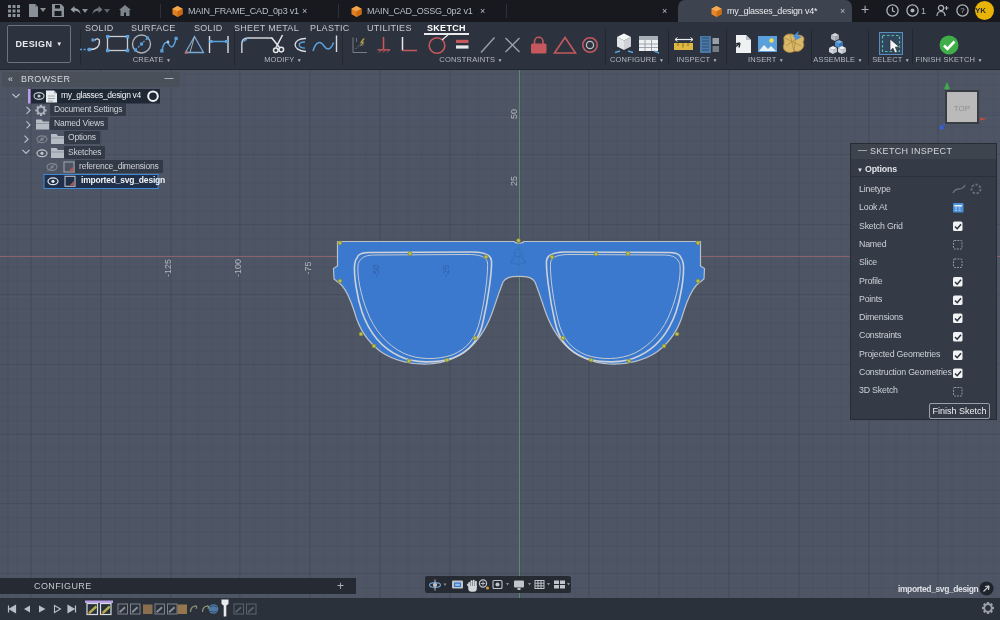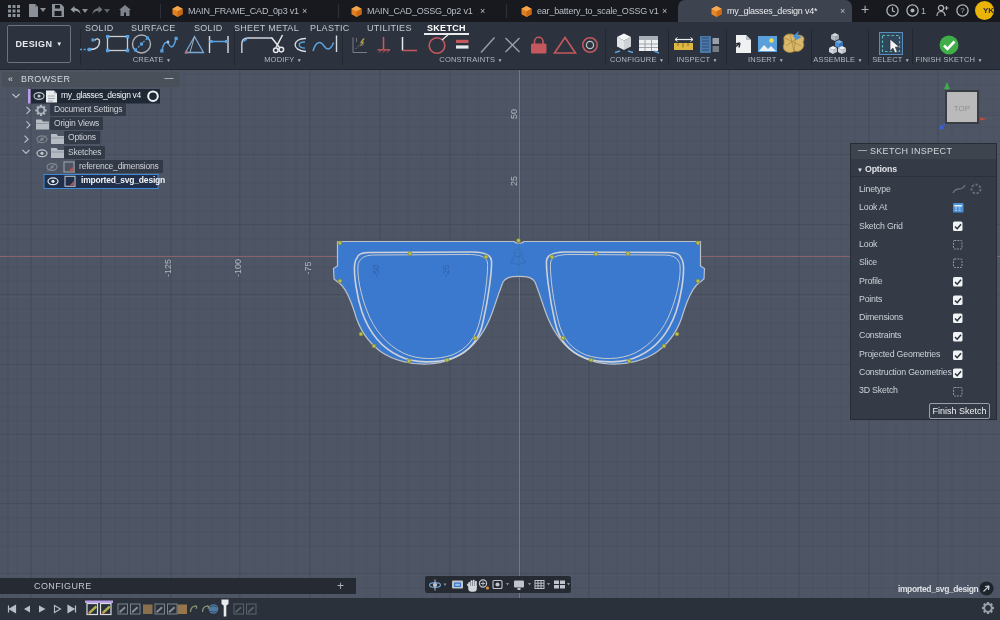--- a/index.html
+++ b/index.html
@@ -118,28 +118,20 @@
     <div class="tab" style="left:351px">
       <svg class="cube" viewBox="0 0 12 12">
           <path d="M6 0 L11.5 3 V9 L6 12 L0.5 9 V3 Z" fill="#e07f22"></path>
           <path d="M6 0 L11.5 3 L6 6 L0.5 3 Z" fill="#f2a54a"></path>
           <path d="M6 6 L11.5 3 V9 L6 12 Z" fill="#c96a12"></path>
         </svg>
       <span class="ttl">MAIN_CAD_OSSG_0p2 v1</span>
     </div>
     <div class="tab x" style="left:480px;top:0;height:22px;line-height:22px">×</div>
     <div class="tabsep" style="left:506px"></div>
-    <div class="tab" style="left:521px">
-      <svg class="cube" viewBox="0 0 12 12">
-          <path d="M6 0 L11.5 3 V9 L6 12 L0.5 9 V3 Z" fill="#e07f22"></path>
-          <path d="M6 0 L11.5 3 L6 6 L0.5 3 Z" fill="#f2a54a"></path>
-          <path d="M6 6 L11.5 3 V9 L6 12 Z" fill="#c96a12"></path>
-        </svg>
-      <span class="ttl">ear_battery_to_scale_OSSG v1</span>
-    </div>
     <div class="tab x" style="left:662px;top:0;height:22px;line-height:22px">×</div>
     <div id="activetab"></div>
     <div class="tab" style="left:711px;color:#e8eaee">
       <svg class="cube" viewBox="0 0 12 12">
           <path d="M6 0 L11.5 3 V9 L6 12 L0.5 9 V3 Z" fill="#e8862a"></path>
           <path d="M6 0 L11.5 3 L6 6 L0.5 3 Z" fill="#f5ab52"></path>
           <path d="M6 6 L11.5 3 V9 L6 12 Z" fill="#cd6d13"></path>
         </svg>
       <span class="ttl">my_glasses_design v4*</span>
     </div>
@@ -156,21 +148,21 @@
     <div class="rt" style="left:921px;font-size:9px;top:6px">1</div>
     <svg class="rt" style="left:936px;top:4px" width="14" height="13" viewBox="0 0 14 13">
         <circle cx="5" cy="4" r="2.6" fill="none" stroke="#aeb4bb" stroke-width="1.2"></circle>
         <path d="M1 12 C1 8.5 3 7.5 5 7.5 C7 7.5 9 8.5 9 12" fill="none" stroke="#aeb4bb" stroke-width="1.2"></path>
         <path d="M10.5 2 v4 M8.5 4 h4" stroke="#aeb4bb" stroke-width="1.1"></path>
       </svg>
     <svg class="rt" style="left:956px;top:4px" width="13" height="13" viewBox="0 0 13 13">
         <circle cx="6.5" cy="6.5" r="5.6" fill="none" stroke="#aeb4bb" stroke-width="1.3"></circle>
         <text x="6.5" y="9.3" font-size="8" fill="#aeb4bb" text-anchor="middle" font-family="Liberation Sans">?</text>
       </svg>
-    <div class="rt" style="left:975px;top:1px;width:19px;height:19px;border-radius:50%;background:#eab308;color:#2c2f35;font-size:8px;font-weight:bold;text-align:right;line-height:19px">YK</div>
+    <div class="rt" style="left:975px;top:1px;width:19px;height:19px;border-radius:50%;background:#eab308;color:#2c2f35;font-size:8px;font-weight:bold;text-align:left;line-height:19px">YK</div>
   </div>
 
   <div class="abs" id="toolbar">
     <div id="designbtn">DESIGN <span style="font-size:6px;margin-left:4px">▼</span></div>
     <div class="ribtab" style="left:85px">SOLID</div>
     <div class="ribtab" style="left:131px">SURFACE</div>
     <div class="ribtab" style="left:194px">SOLID</div>
     <div class="ribtab" style="left:234px">SHEET METAL</div>
     <div class="ribtab" style="left:310px">PLASTIC</div>
     <div class="ribtab" style="left:367px">UTILITIES</div>
@@ -538,35 +530,35 @@
 
       <g>
         <rect x="62" y="90" width="10" height="10" fill="none" stroke="#9aa0a8" stroke-width="1.1"></rect>
         <path d="M66.5 99.2 L71.2 94.5 L71.2 99.2 Z" fill="#b05454"></path>
         <rect x="63" y="104.3" width="10" height="10" fill="none" stroke="#b9bfc6" stroke-width="1.1"></rect>
         <path d="M67.5 113.5 L72.2 108.8 L72.2 113.5 Z" fill="#b05454"></path>
       </g>
     </svg>
     <div class="brow" style="left:59px;top:17.5px;color:#f2f4f6;letter-spacing:-0.3px">my_glasses_design v4</div>
     <div class="brow" style="left:48px;top:31.5px"><span class="blabel">Document Settings</span></div>
-    <div class="brow" style="left:48px;top:46px"><span class="blabel">Origin Views</span></div>
+    <div class="brow" style="left:48px;top:46px"><span class="blabel">Named Views</span></div>
     <div class="brow" style="left:62px;top:60.4px"><span class="blabel">Options</span></div>
     <div class="brow" style="left:62px;top:74.6px"><span class="blabel">Sketches</span></div>
     <div class="brow" style="left:73px;top:88.5px"><span class="blabel">reference_dimensions</span></div>
     <div class="brow" style="left:79px;top:103.3px;color:#f2f4f6;font-weight:bold">imported_svg_design</div>
   </div>
 
   <div class="abs" id="palette">
     <div id="pheader"><span style="position:absolute;left:7px;top:-1px">—</span><span style="margin-left:19px">SKETCH INSPECT</span></div>
     <div class="prow" style="left:6px;top:20px;font-weight:bold;color:#dfe2e6"><span style="font-size:6px">▼</span> Options</div>
     <div class="abs" style="left:0;top:32px;width:145px;height:1px;background:#2b313a"></div>
     <div class="prow" style="top:40px">Linetype</div>
     <div class="prow" style="top:58.3px">Look At</div>
     <div class="prow" style="top:76.6px">Sketch Grid</div>
-    <div class="prow" style="top:94.9px">Look</div>
+    <div class="prow" style="top:94.9px">Named</div>
     <div class="prow" style="top:113.2px">Slice</div>
     <div class="prow" style="top:131.5px">Profile</div>
     <div class="prow" style="top:149.8px">Points</div>
     <div class="prow" style="top:168.1px">Dimensions</div>
     <div class="prow" style="top:186.4px">Constraints</div>
     <div class="prow" style="top:204.7px">Projected Geometries</div>
     <div class="prow" style="top:223px">Construction Geometries</div>
     <div class="prow" style="top:241.3px">3D Sketch</div>
     <svg class="abs" style="left:98px;top:34.5px" width="46" height="220" viewBox="0 0 46 220">
 

